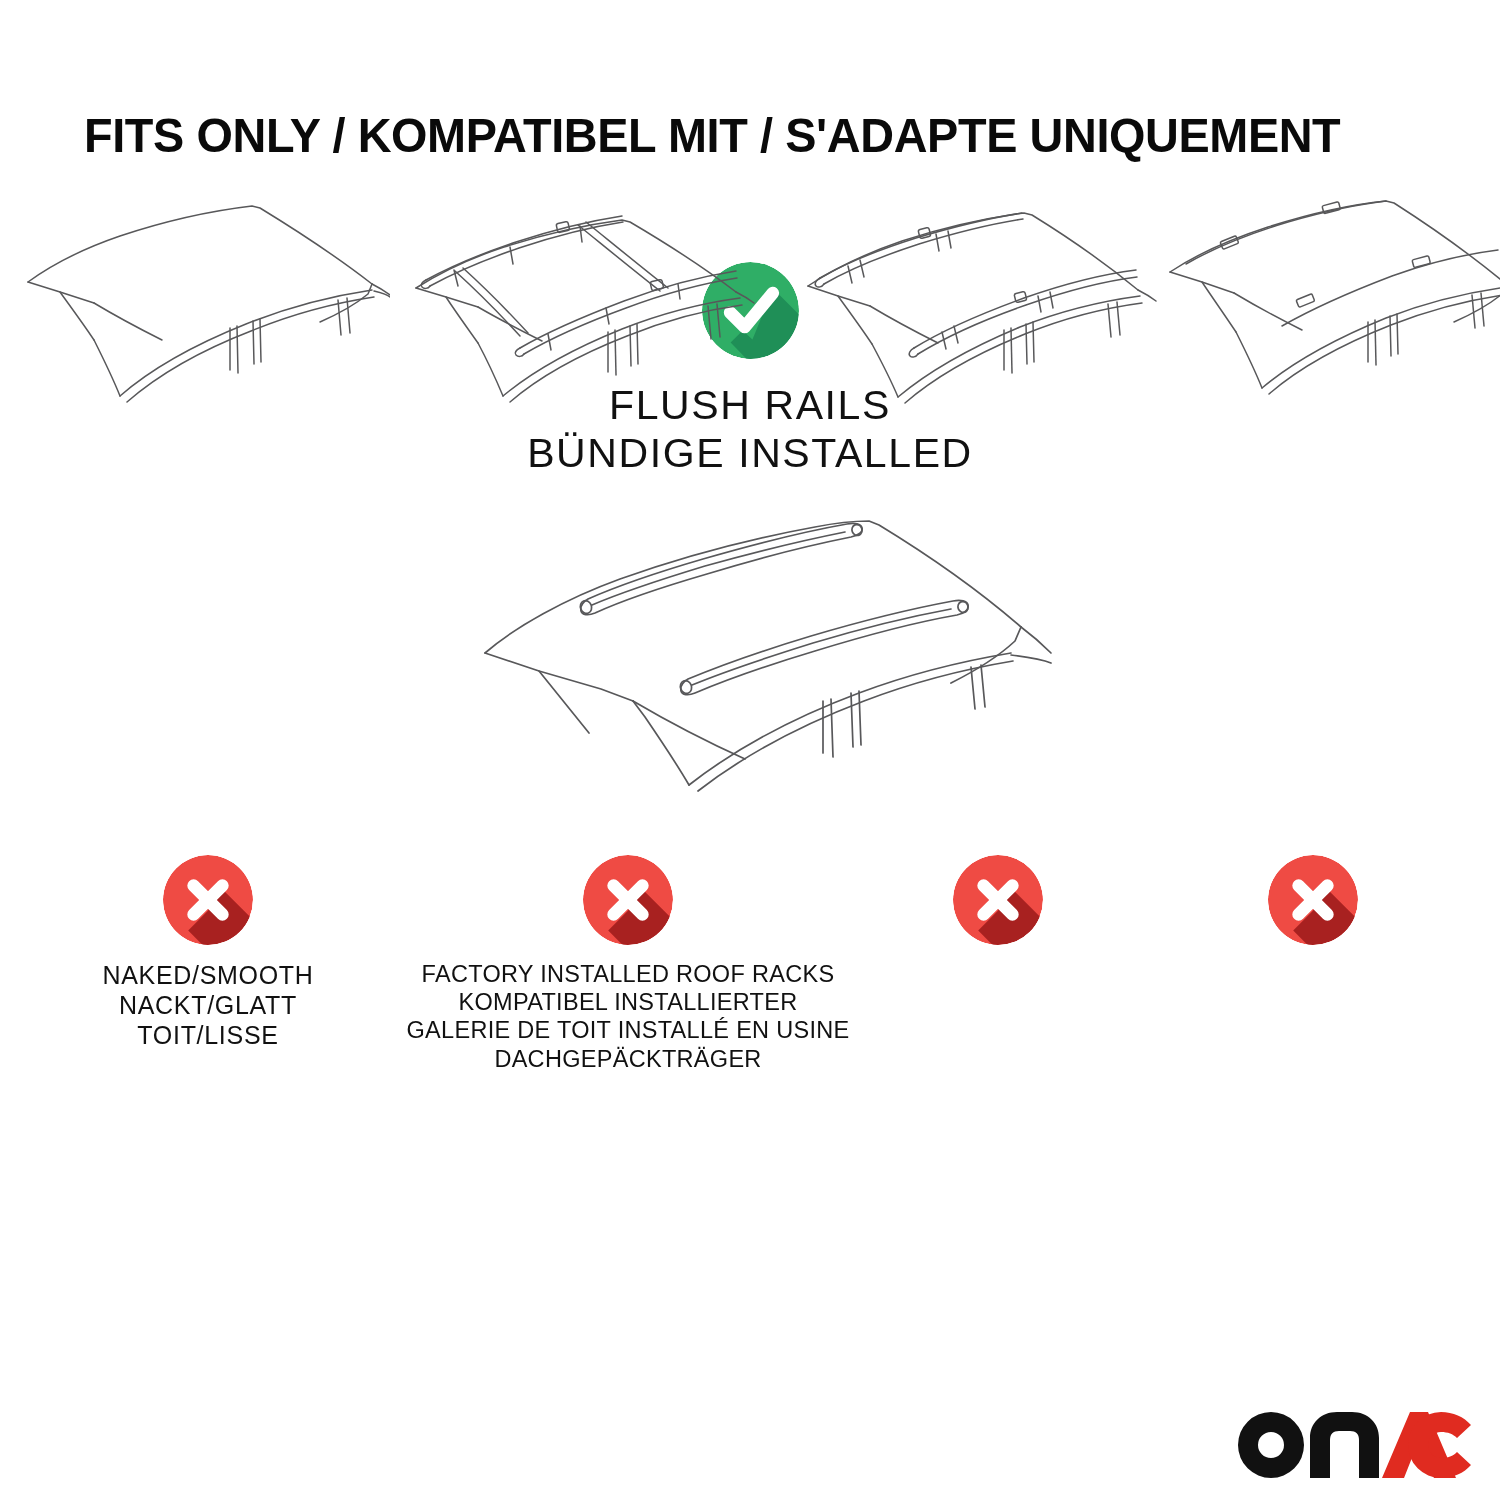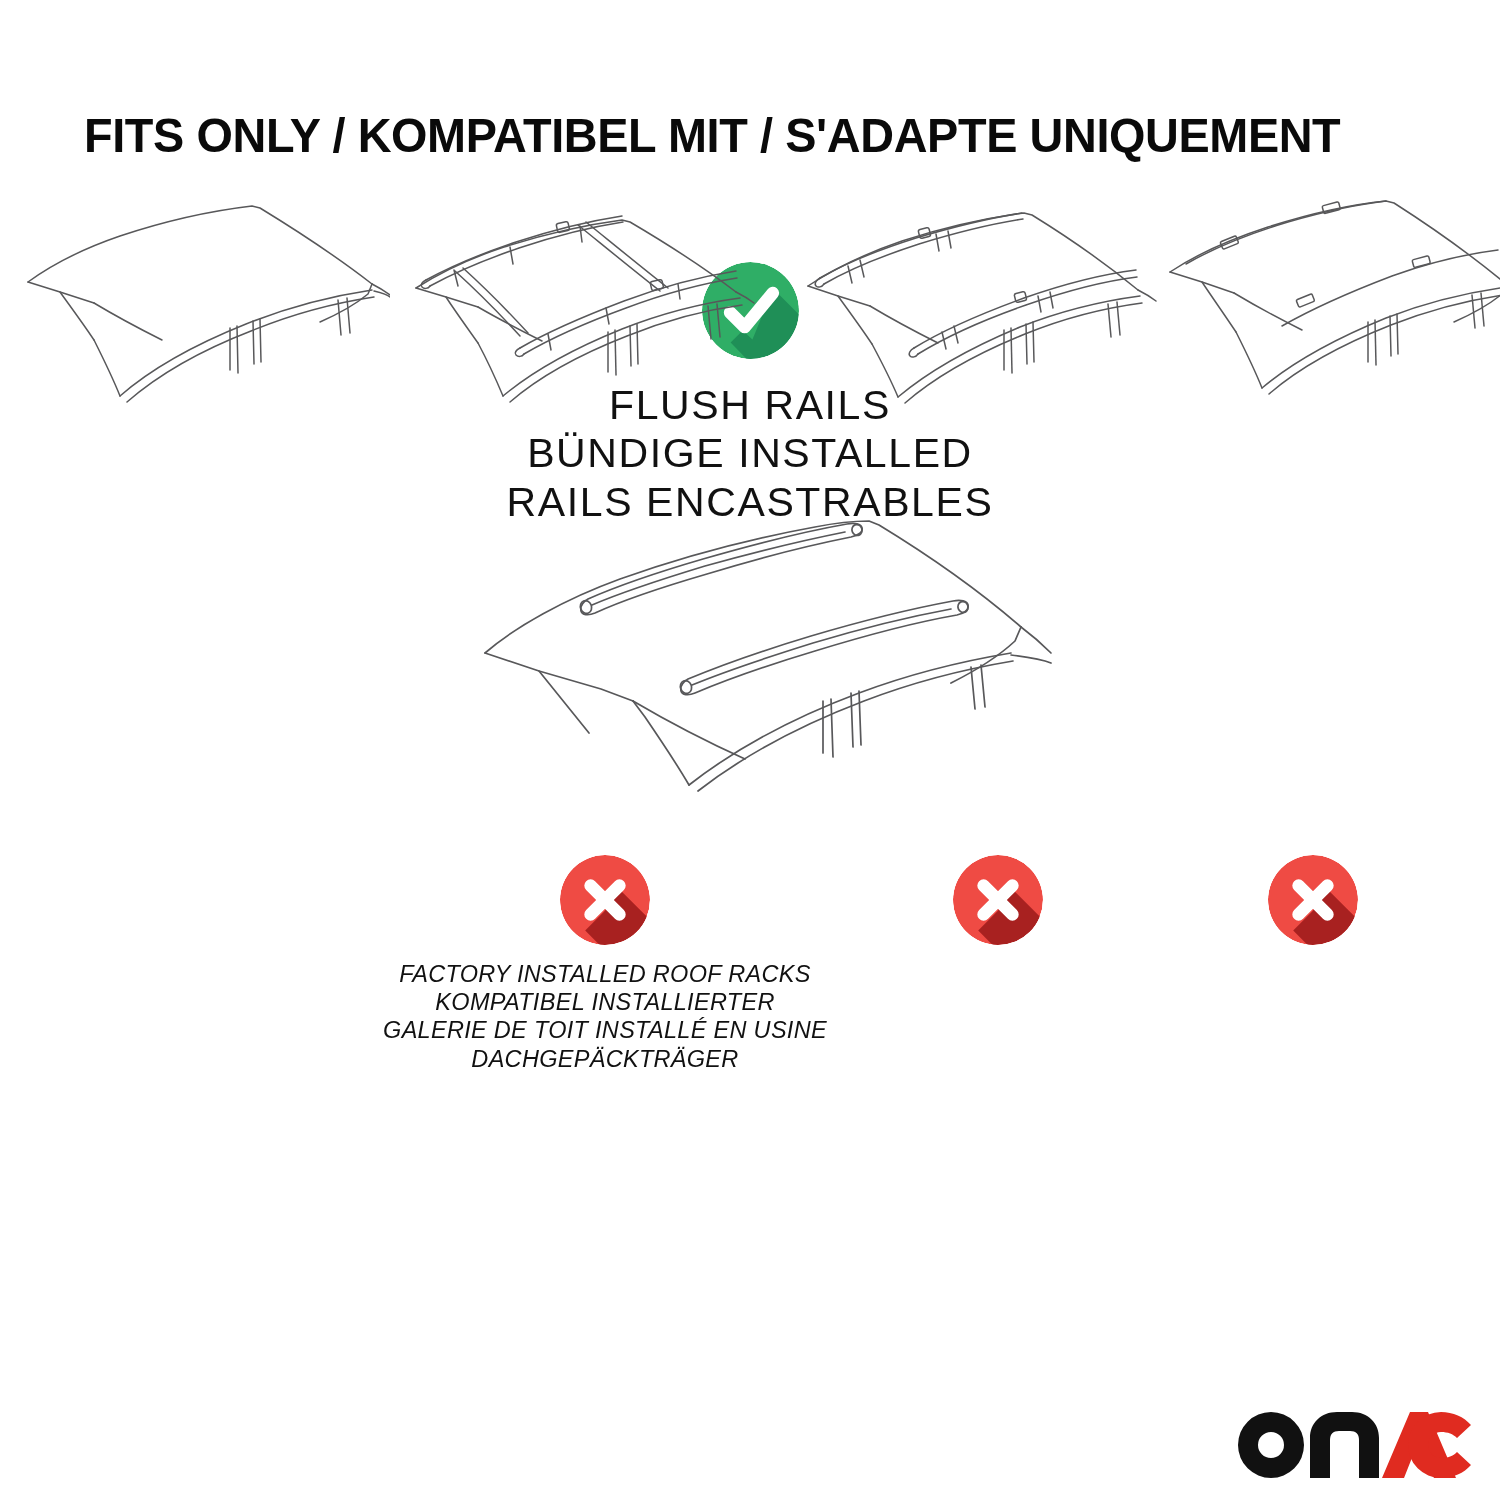--- a/index.html
+++ b/index.html
@@ -88,21 +88,21 @@
     height: 440px;
   }
   .col {
     position: absolute;
     top: 0;
     display: flex;
     flex-direction: column;
     align-items: center;
   }
   .col-0 { left: 38px;   width: 340px; }
-  .col-1 { left: 385px;  width: 440px; font-style: italic; }
+  .col-1 { left: 408px;  width: 440px; }
   .col-2 { left: 838px;  width: 320px; }
   .col-3 { left: 1168px; width: 290px; }
 
   .badge-no { width: 90px; height: 90px; }
 
   .col-labels {
     margin-top: 15px;
     text-align: center;
     line-height: 1.2;
   }
@@ -158,21 +158,20 @@
         <path d="M73.5 27.5 L100 54 L100 100 L46 100 L29.5 83 L42 70.5 L52 80 Z" fill="#1C8A55" opacity="0.85"></path>
 
         <path d="M29 52 L44 67 L73 32" fill="none" stroke="#ffffff" stroke-width="13" stroke-linecap="round" stroke-linejoin="round"></path>
       </g>
     </svg>
   </div>
 
   <div class="fits-titles">
     <div class="fits-line">FLUSH RAILS</div>
     <div class="fits-line">BÜNDIGE INSTALLED</div>
-    <div class="fits-line">RAILS ENCASTRABLES</div>
   </div>
 </div>
 
 <div class="hero-art">
   <svg viewBox="0 0 600 300">
     <g fill="none" stroke="#58585A" stroke-width="1.7" stroke-linecap="round" stroke-linejoin="round">
 
       <path d="M30 158 C 60 132 110 104 165 84 C 235 59 305 42 360 32
                C 380 28 400 26 414 26 L 424 30
                C 470 58 520 92 566 132"></path>
@@ -211,20 +210,44 @@
                C 233 201 227 200 226 196 C 225 191 228 187 233 184 Z"></path>
       <path d="M237 190 C 266 178 310 163 358 148 C 408 133 458 121 496 114"></path>
       <ellipse cx="231" cy="192" rx="5.5" ry="6.5" transform="rotate(-22 231 192)"></ellipse>
       <ellipse cx="508" cy="112" rx="5" ry="5.5" transform="rotate(-22 508 112)"></ellipse>
     </g>
   </svg>
 </div>
 
 <div class="cols">
 
+  <div class="col col-0">
+    <div class="badge badge-no">
+      <svg viewBox="0 0 100 100" width="100%" height="100%">
+        <defs>
+            <clipPath id="clipNo0">
+              <circle cx="50" cy="50" r="50"></circle>
+            </clipPath>
+          </defs>
+        <g clip-path="url(#clipNo0)">
+          <circle cx="50" cy="50" r="50" fill="#EF4B44"></circle>
+          <path d="M64 36 L100 72 L100 100 L44 100 L28 84 L50 62 Z" fill="#9E1B1B" opacity="0.88"></path>
+          <g stroke="#ffffff" stroke-width="14" stroke-linecap="round">
+            <line x1="34" y1="34" x2="66" y2="66"></line>
+            <line x1="66" y1="34" x2="34" y2="66"></line>
+          </g>
+        </g>
+      </svg>
+    </div>
+    <div class="col-labels">
+      <div class="col-line">NAKED/SMOOTH</div>
+      <div class="col-line">NACKT/GLATT</div>
+      <div class="col-line">TOIT/LISSE</div>
+    </div>
+  </div>
 
   <div class="col col-1">
     <div class="badge badge-no">
       <svg viewBox="0 0 100 100" width="100%" height="100%">
         <defs>
             <clipPath id="clipNo1">
               <circle cx="50" cy="50" r="50"></circle>
             </clipPath>
           </defs>
         <g clip-path="url(#clipNo1)">

